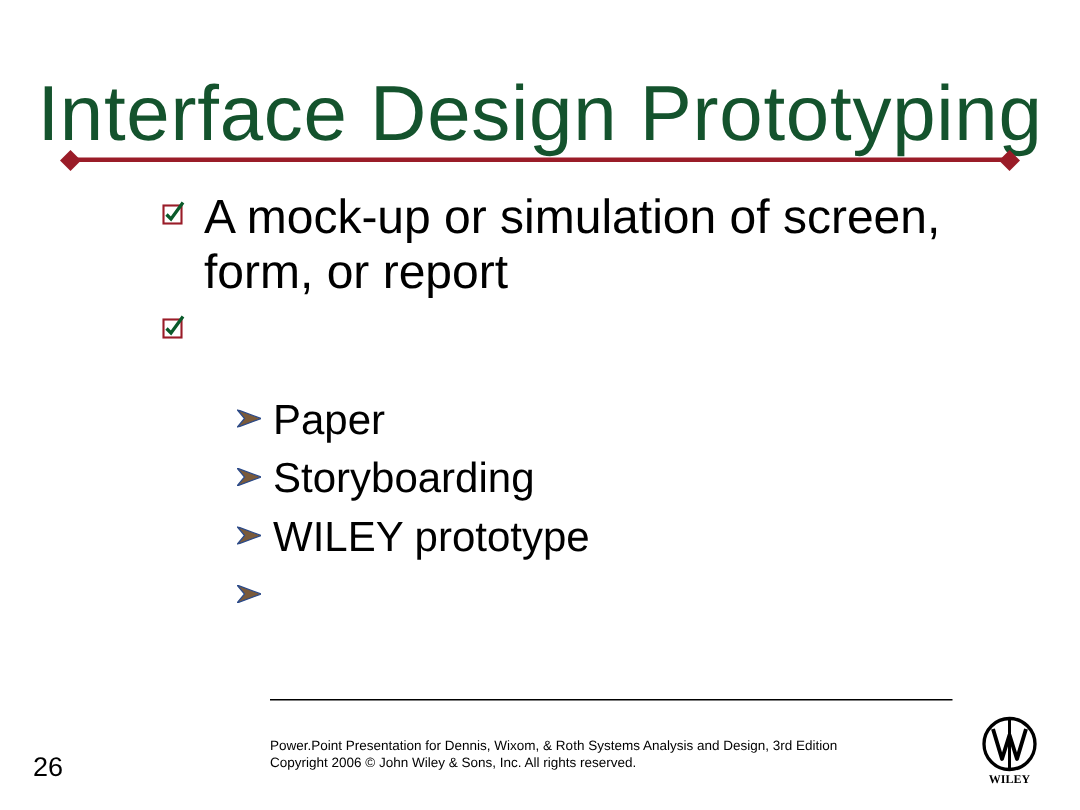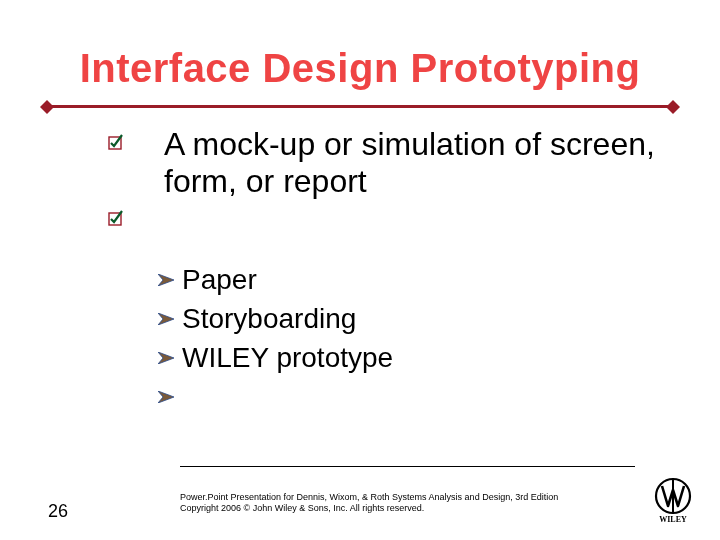--- a/index.html
+++ b/index.html
@@ -11,23 +11,23 @@
     color: #000;
   }
   .title-wrap {
     position: absolute;
     top: 46px;
     left: 0;
     width: 720px;
     text-align: center;
   }
   .title {
-    font-size: 40px;
-    font-weight: 700;
-    color: #ef4444;
+    font-size: 52px;
+    font-weight: 400;
+    color: #14532d;
     letter-spacing: 0.5px;
   }
   .underline {
     position: absolute;
     top: 100px;
     left: 40px;
     width: 640px;
     height: 14px;
   }
   .underline .line {
@@ -50,21 +50,20 @@
   .bullets-1 {
     position: absolute;
     top: 126px;
     left: 108px;
     width: 560px;
   }
   .b1-item {
     display: flex;
     align-items: flex-start;
     margin-bottom: 2px;
-    gap: 28px;
   }
   .b1-icon {
     flex: 0 0 22px;
     margin-top: 8px;
     margin-right: 6px;
   }
   .b1-text {
     font-size: 32px;
     line-height: 1.15;
     color: #000;
@@ -107,21 +106,20 @@
     line-height: 1.25;
     text-align: left;
     color: #000;
   }
   .page-num {
     position: absolute;
     left: 22px;
     bottom: 18px;
     font-size: 18px;
     color: #000;
-    margin-left: 26px;
   }
   .logo {
     position: absolute;
     right: 22px;
     bottom: 16px;
     width: 50px;
     height: 50px;
   }
 </style>
 </head>

